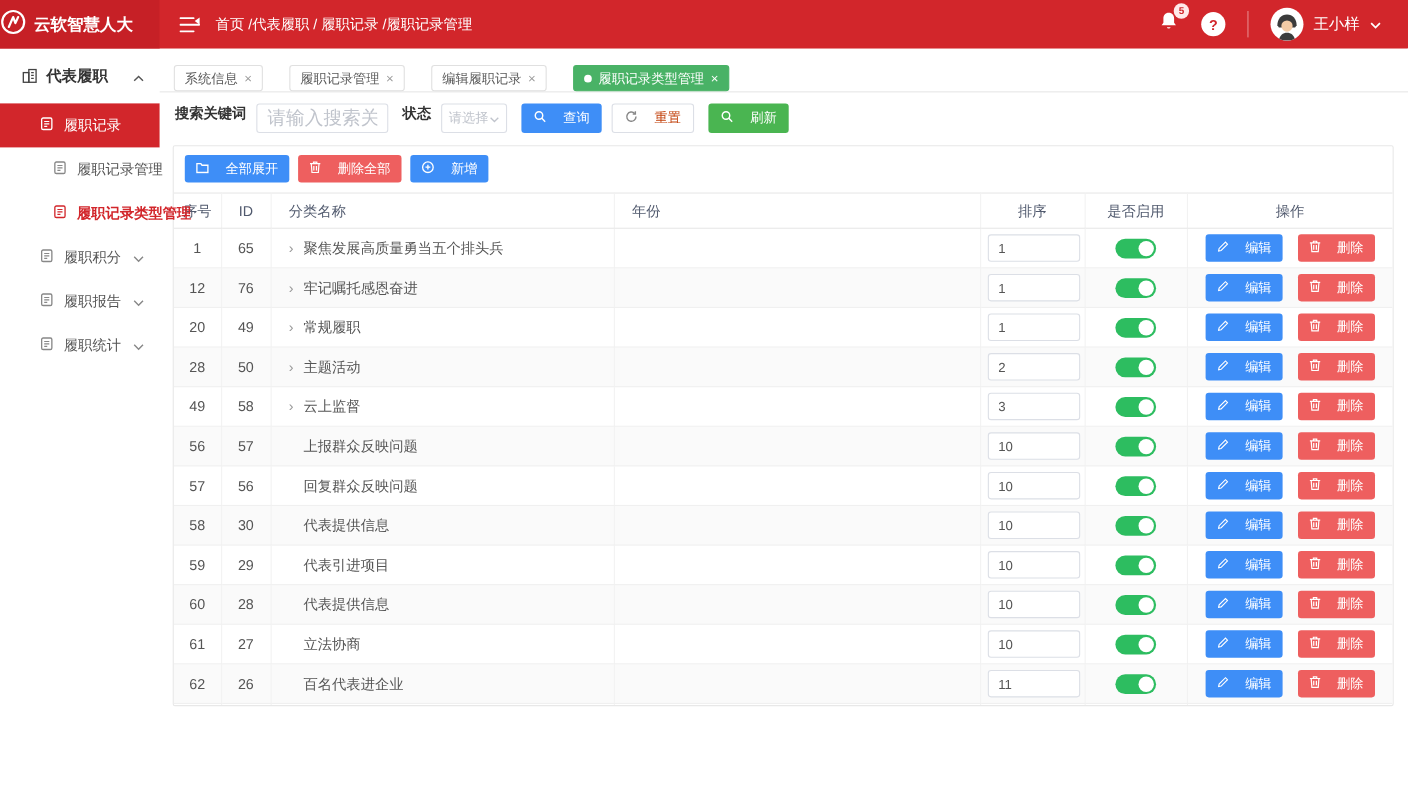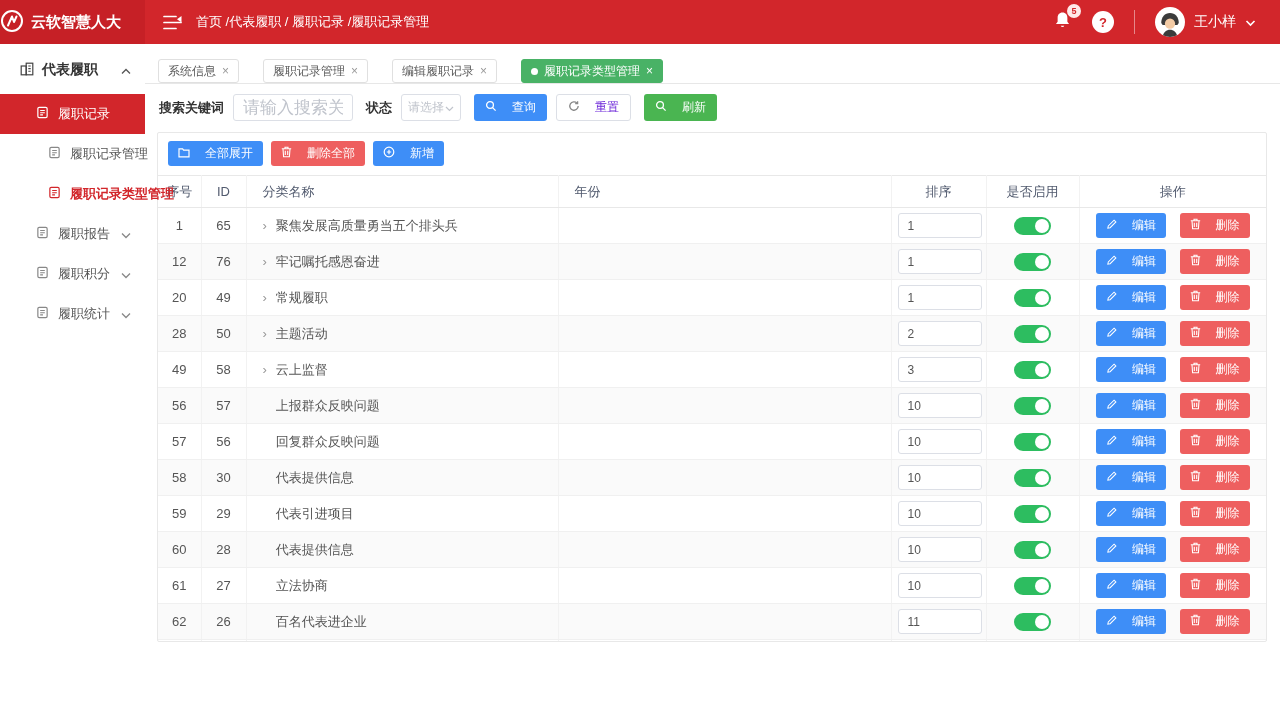--- a/index.html
+++ b/index.html
@@ -49,35 +49,35 @@
   .tabbar{height:40px;border-bottom:1px solid #e7e7e7;display:flex;align-items:flex-end;gap:24px;
           padding:0 13px}
   .tab{display:inline-flex;align-items:center;gap:6px;height:24px;padding:0 9px;border-radius:3px;
        border:1px solid #e0e0e0;background:#fff;color:#595959;font-size:12px;cursor:pointer}
   .tab .x{color:#9a9a9a;font-size:12px;line-height:1}
   .tab.active{background:var(--green,#49b266);border-color:var(--green,#49b266);color:#fff}
   .tab.active .x{color:#fff}
   .tab .dot{width:7px;height:7px;border-radius:50%;background:#fff;display:none}
   .tab.active .dot{display:inline-block}
 
-  .searchbar{display:flex;align-items:center;gap:9px;padding:10px 14px 9px}
+  .searchbar{display:flex;gap:9px;padding:10px 14px 9px}
   .lbl{font-size:13px;font-weight:bold;color:#333}
   .search-input{width:120px;height:27px;border:1px solid #dcdfe6;border-radius:3px;
                 padding:0 9px;font-size:17px;color:#333;outline:none}
   .search-input::placeholder{color:#c0c4cc}
   .status-select{width:60px;height:27px;border:1px solid #dcdfe6;border-radius:3px;display:flex;
                  align-items:center;justify-content:space-between;padding:0 6px;font-size:12px;
                  color:#c0c4cc;cursor:pointer}
   .btn{display:inline-flex;align-items:center;gap:15px;height:27px;padding:0 11px;border:none;
        border-radius:3px;font-size:12px;color:#fff;cursor:pointer;
        font-family:"Liberation Sans",sans-serif}
   .btn-blue{background:var(--blue,#3e8ef7)}
   .btn-green{background:var(--green-btn,#4ab551)}
   .btn-red{background:var(--danger,#ee5f5f)}
-  .btn-plain{background:#fff;border:1px solid #dcdfe6;color:#6d28d9}
+  .btn-plain{background:#fff;border:1px solid #dcdfe6;color:#c2410c}
   .ml4{margin-left:4px}
 
   .card{margin:2px 13px 0 12px;border:1px solid #e8e8e8;border-radius:2px;height:510px;
         overflow:hidden;background:#fff}
   .toolbar{display:flex;gap:8px;padding:8px 10px 9px}
   .btn-sm{height:25px;padding:0 10px}
 
   table{width:100%;border-collapse:collapse;table-layout:fixed;font-size:13px}
   thead th{height:32px;border-top:1px solid #e8e8e8;border-bottom:1px solid #e8e8e8;
            border-right:1px solid #f2f2f2;color:#515a6e;font-weight:normal;text-align:center;
@@ -192,35 +192,35 @@
     </span>
     <span>履职记录类型管理</span>
   </div>
   <div class="side-item">
     <span>
       <svg width="13" height="13" viewBox="0 0 14 14">
           <rect x="2" y="1.4" width="10" height="11.2" rx="1.5" fill="none" stroke="#888" stroke-width="1.3"></rect>
           <path d="M4.5 4.8h5M4.5 7.2h5M4.5 9.6h3" stroke="#888" stroke-width="1.2"></path>
         </svg>
     </span>
-    <span>履职报告</span>
+    <span>履职积分</span>
     <span class="chev">
       <svg width="10" height="7" viewBox="0 0 10 7">
           <path d="M1 1.5l4 4 4-4" fill="none" stroke="#888" stroke-width="1.3"></path>
         </svg>
     </span>
   </div>
   <div class="side-item">
     <span>
       <svg width="13" height="13" viewBox="0 0 14 14">
           <rect x="2" y="1.4" width="10" height="11.2" rx="1.5" fill="none" stroke="#888" stroke-width="1.3"></rect>
           <path d="M4.5 4.8h5M4.5 7.2h5M4.5 9.6h3" stroke="#888" stroke-width="1.2"></path>
         </svg>
     </span>
-    <span>履职积分</span>
+    <span>履职报告</span>
     <span class="chev">
       <svg width="10" height="7" viewBox="0 0 10 7">
           <path d="M1 1.5l4 4 4-4" fill="none" stroke="#888" stroke-width="1.3"></path>
         </svg>
     </span>
   </div>
   <div class="side-item">
     <span>
       <svg width="13" height="13" viewBox="0 0 14 14">
           <rect x="2" y="1.4" width="10" height="11.2" rx="1.5" fill="none" stroke="#888" stroke-width="1.3"></rect>

